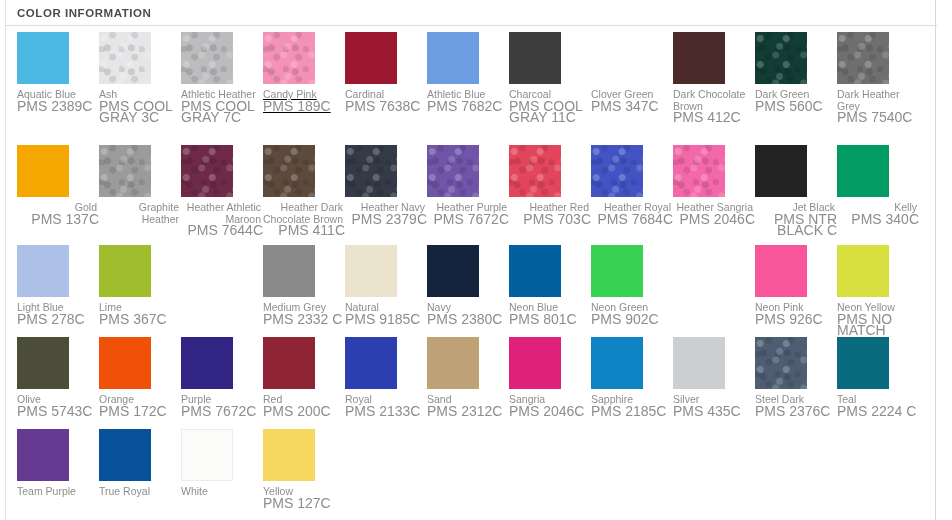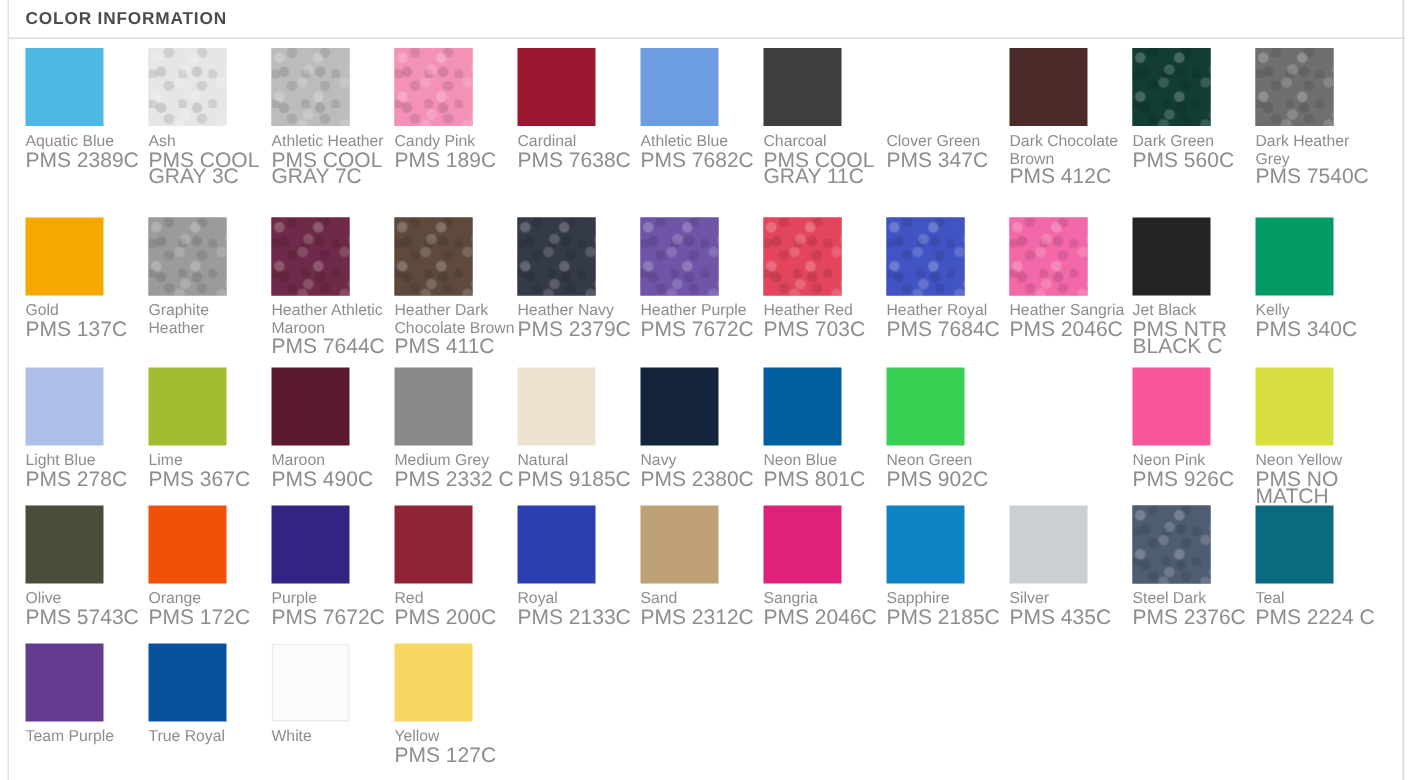--- a/index.html
+++ b/index.html
@@ -111,21 +111,21 @@
           <div class="swatch-cell" style="left: 82px; top: 0px;">
             <span class="chip" style="width: 52px; height: 52px; background: radial-gradient(circle at 20% 25%, rgba(255, 255, 255, 0.22) 0px, rgba(255, 255, 255, 0.22) 3px, rgba(0, 0, 0, 0) 4px) 0% 0% / 26px 26px, radial-gradient(circle at 62% 14%, rgba(0, 0, 0, 0.1) 0px, rgba(0, 0, 0, 0.1) 3px, rgba(0, 0, 0, 0) 4px) 0% 0% / 22px 22px, radial-gradient(circle at 82% 48%, rgba(255, 255, 255, 0.18) 0px, rgba(255, 255, 255, 0.18) 3px, rgba(0, 0, 0, 0) 4px) 0% 0% / 30px 30px, radial-gradient(circle at 35% 66%, rgba(0, 0, 0, 0.12) 0px, rgba(0, 0, 0, 0.12) 3px, rgba(0, 0, 0, 0) 4px) 0% 0% / 24px 24px, radial-gradient(circle at 74% 82%, rgba(255, 255, 255, 0.16) 0px, rgba(255, 255, 255, 0.16) 3px, rgba(0, 0, 0, 0) 4px) 0% 0% / 28px 28px, radial-gradient(circle at 12% 88%, rgba(0, 0, 0, 0.1) 0px, rgba(0, 0, 0, 0.1) 3px, rgba(0, 0, 0, 0) 4px) 0% 0% / 20px 20px, linear-gradient(rgb(230, 230, 232), rgb(230, 230, 232)) 0% 0% / 100% 100% rgb(230, 230, 232);"></span>
             <span class="chip-name">Ash</span>
             <span class="chip-pms">PMS COOL GRAY 3C</span>
           </div>
           <div class="swatch-cell" style="left: 164px; top: 0px;">
             <span class="chip" style="width: 52px; height: 52px; background: radial-gradient(circle at 20% 25%, rgba(255, 255, 255, 0.22) 0px, rgba(255, 255, 255, 0.22) 3px, rgba(0, 0, 0, 0) 4px) 0% 0% / 26px 26px, radial-gradient(circle at 62% 14%, rgba(0, 0, 0, 0.1) 0px, rgba(0, 0, 0, 0.1) 3px, rgba(0, 0, 0, 0) 4px) 0% 0% / 22px 22px, radial-gradient(circle at 82% 48%, rgba(255, 255, 255, 0.18) 0px, rgba(255, 255, 255, 0.18) 3px, rgba(0, 0, 0, 0) 4px) 0% 0% / 30px 30px, radial-gradient(circle at 35% 66%, rgba(0, 0, 0, 0.12) 0px, rgba(0, 0, 0, 0.12) 3px, rgba(0, 0, 0, 0) 4px) 0% 0% / 24px 24px, radial-gradient(circle at 74% 82%, rgba(255, 255, 255, 0.16) 0px, rgba(255, 255, 255, 0.16) 3px, rgba(0, 0, 0, 0) 4px) 0% 0% / 28px 28px, radial-gradient(circle at 12% 88%, rgba(0, 0, 0, 0.1) 0px, rgba(0, 0, 0, 0.1) 3px, rgba(0, 0, 0, 0) 4px) 0% 0% / 20px 20px, linear-gradient(rgb(188, 188, 190), rgb(188, 188, 190)) 0% 0% / 100% 100% rgb(188, 188, 190);"></span>
             <span class="chip-name">Athletic Heather</span>
             <span class="chip-pms">PMS COOL GRAY 7C</span>
           </div>
-          <div class="swatch-cell" style="left: 246px; top: 0px;">
+          <div class="swatch-cell" style="left: 246px; top: 0px; text-decoration: underline;">
             <span class="chip" style="width: 52px; height: 52px; background: radial-gradient(circle at 20% 25%, rgba(255, 255, 255, 0.22) 0px, rgba(255, 255, 255, 0.22) 3px, rgba(0, 0, 0, 0) 4px) 0% 0% / 26px 26px, radial-gradient(circle at 62% 14%, rgba(0, 0, 0, 0.1) 0px, rgba(0, 0, 0, 0.1) 3px, rgba(0, 0, 0, 0) 4px) 0% 0% / 22px 22px, radial-gradient(circle at 82% 48%, rgba(255, 255, 255, 0.18) 0px, rgba(255, 255, 255, 0.18) 3px, rgba(0, 0, 0, 0) 4px) 0% 0% / 30px 30px, radial-gradient(circle at 35% 66%, rgba(0, 0, 0, 0.12) 0px, rgba(0, 0, 0, 0.12) 3px, rgba(0, 0, 0, 0) 4px) 0% 0% / 24px 24px, radial-gradient(circle at 74% 82%, rgba(255, 255, 255, 0.16) 0px, rgba(255, 255, 255, 0.16) 3px, rgba(0, 0, 0, 0) 4px) 0% 0% / 28px 28px, radial-gradient(circle at 12% 88%, rgba(0, 0, 0, 0.1) 0px, rgba(0, 0, 0, 0.1) 3px, rgba(0, 0, 0, 0) 4px) 0% 0% / 20px 20px, linear-gradient(rgb(243, 145, 182), rgb(243, 145, 182)) 0% 0% / 100% 100% rgb(243, 145, 182);"></span>
             <span class="chip-name">Candy Pink</span>
             <span class="chip-pms">PMS 189C</span>
           </div>
           <div class="swatch-cell" style="left: 328px; top: 0px;">
             <span class="chip" style="width: 52px; height: 52px; background: rgb(156, 23, 48);"></span>
             <span class="chip-name">Cardinal</span>
             <span class="chip-pms">PMS 7638C</span>
           </div>
           <div class="swatch-cell" style="left: 410px; top: 0px;">
@@ -152,21 +152,21 @@
             <span class="chip" style="width: 52px; height: 52px; background: radial-gradient(circle at 20% 25%, rgba(255, 255, 255, 0.22) 0px, rgba(255, 255, 255, 0.22) 3px, rgba(0, 0, 0, 0) 4px) 0% 0% / 26px 26px, radial-gradient(circle at 62% 14%, rgba(0, 0, 0, 0.1) 0px, rgba(0, 0, 0, 0.1) 3px, rgba(0, 0, 0, 0) 4px) 0% 0% / 22px 22px, radial-gradient(circle at 82% 48%, rgba(255, 255, 255, 0.18) 0px, rgba(255, 255, 255, 0.18) 3px, rgba(0, 0, 0, 0) 4px) 0% 0% / 30px 30px, radial-gradient(circle at 35% 66%, rgba(0, 0, 0, 0.12) 0px, rgba(0, 0, 0, 0.12) 3px, rgba(0, 0, 0, 0) 4px) 0% 0% / 24px 24px, radial-gradient(circle at 74% 82%, rgba(255, 255, 255, 0.16) 0px, rgba(255, 255, 255, 0.16) 3px, rgba(0, 0, 0, 0) 4px) 0% 0% / 28px 28px, radial-gradient(circle at 12% 88%, rgba(0, 0, 0, 0.1) 0px, rgba(0, 0, 0, 0.1) 3px, rgba(0, 0, 0, 0) 4px) 0% 0% / 20px 20px, linear-gradient(rgb(18, 61, 52), rgb(18, 61, 52)) 0% 0% / 100% 100% rgb(18, 61, 52);"></span>
             <span class="chip-name">Dark Green</span>
             <span class="chip-pms">PMS 560C</span>
           </div>
           <div class="swatch-cell" style="left: 820px; top: 0px;">
             <span class="chip" style="width: 52px; height: 52px; background: radial-gradient(circle at 20% 25%, rgba(255, 255, 255, 0.22) 0px, rgba(255, 255, 255, 0.22) 3px, rgba(0, 0, 0, 0) 4px) 0% 0% / 26px 26px, radial-gradient(circle at 62% 14%, rgba(0, 0, 0, 0.1) 0px, rgba(0, 0, 0, 0.1) 3px, rgba(0, 0, 0, 0) 4px) 0% 0% / 22px 22px, radial-gradient(circle at 82% 48%, rgba(255, 255, 255, 0.18) 0px, rgba(255, 255, 255, 0.18) 3px, rgba(0, 0, 0, 0) 4px) 0% 0% / 30px 30px, radial-gradient(circle at 35% 66%, rgba(0, 0, 0, 0.12) 0px, rgba(0, 0, 0, 0.12) 3px, rgba(0, 0, 0, 0) 4px) 0% 0% / 24px 24px, radial-gradient(circle at 74% 82%, rgba(255, 255, 255, 0.16) 0px, rgba(255, 255, 255, 0.16) 3px, rgba(0, 0, 0, 0) 4px) 0% 0% / 28px 28px, radial-gradient(circle at 12% 88%, rgba(0, 0, 0, 0.1) 0px, rgba(0, 0, 0, 0.1) 3px, rgba(0, 0, 0, 0) 4px) 0% 0% / 20px 20px, linear-gradient(rgb(111, 111, 113), rgb(111, 111, 113)) 0% 0% / 100% 100% rgb(111, 111, 113);"></span>
             <span class="chip-name">Dark Heather Grey</span>
             <span class="chip-pms">PMS 7540C</span>
           </div>
         </div>
-        <div class="swatch-row" style="position: absolute; left: 0px; top: 118px; height: 100px;">
+        <div class="swatch-row" style="position: absolute; left: 0px; top: 118px; height: 100px; text-align: right;">
           <div class="swatch-cell" style="left: 0px; top: 0px;">
             <span class="chip" style="width: 52px; height: 52px; background: rgb(246, 168, 0);"></span>
             <span class="chip-name">Gold</span>
             <span class="chip-pms">PMS 137C</span>
           </div>
           <div class="swatch-cell" style="left: 82px; top: 0px;">
             <span class="chip" style="width: 52px; height: 52px; background: radial-gradient(circle at 20% 25%, rgba(255, 255, 255, 0.22) 0px, rgba(255, 255, 255, 0.22) 3px, rgba(0, 0, 0, 0) 4px) 0% 0% / 26px 26px, radial-gradient(circle at 62% 14%, rgba(0, 0, 0, 0.1) 0px, rgba(0, 0, 0, 0.1) 3px, rgba(0, 0, 0, 0) 4px) 0% 0% / 22px 22px, radial-gradient(circle at 82% 48%, rgba(255, 255, 255, 0.18) 0px, rgba(255, 255, 255, 0.18) 3px, rgba(0, 0, 0, 0) 4px) 0% 0% / 30px 30px, radial-gradient(circle at 35% 66%, rgba(0, 0, 0, 0.12) 0px, rgba(0, 0, 0, 0.12) 3px, rgba(0, 0, 0, 0) 4px) 0% 0% / 24px 24px, radial-gradient(circle at 74% 82%, rgba(255, 255, 255, 0.16) 0px, rgba(255, 255, 255, 0.16) 3px, rgba(0, 0, 0, 0) 4px) 0% 0% / 28px 28px, radial-gradient(circle at 12% 88%, rgba(0, 0, 0, 0.1) 0px, rgba(0, 0, 0, 0.1) 3px, rgba(0, 0, 0, 0) 4px) 0% 0% / 20px 20px, linear-gradient(rgb(155, 155, 155), rgb(155, 155, 155)) 0% 0% / 100% 100% rgb(155, 155, 155);"></span>
             <span class="chip-name">Graphite Heather</span>
           </div>
           <div class="swatch-cell" style="left: 164px; top: 0px;">
@@ -219,25 +219,20 @@
           <div class="swatch-cell" style="left: 0px; top: 0px;">
             <span class="chip" style="width: 52px; height: 52px; background: rgb(173, 192, 231);"></span>
             <span class="chip-name">Light Blue</span>
             <span class="chip-pms">PMS 278C</span>
           </div>
           <div class="swatch-cell" style="left: 82px; top: 0px;">
             <span class="chip" style="width: 52px; height: 52px; background: rgb(159, 189, 44);"></span>
             <span class="chip-name">Lime</span>
             <span class="chip-pms">PMS 367C</span>
           </div>
-          <div class="swatch-cell" style="left: 164px; top: 0px;">
-            <span class="chip" style="width: 52px; height: 52px; background: rgb(92, 26, 46);"></span>
-            <span class="chip-name">Maroon</span>
-            <span class="chip-pms">PMS 490C</span>
-          </div>
           <div class="swatch-cell" style="left: 246px; top: 0px;">
             <span class="chip" style="width: 52px; height: 52px; background: rgb(138, 138, 138);"></span>
             <span class="chip-name">Medium Grey</span>
             <span class="chip-pms">PMS 2332 C</span>
           </div>
           <div class="swatch-cell" style="left: 328px; top: 0px;">
             <span class="chip" style="width: 52px; height: 52px; background: rgb(236, 227, 207);"></span>
             <span class="chip-name">Natural</span>
             <span class="chip-pms">PMS 9185C</span>
           </div>

